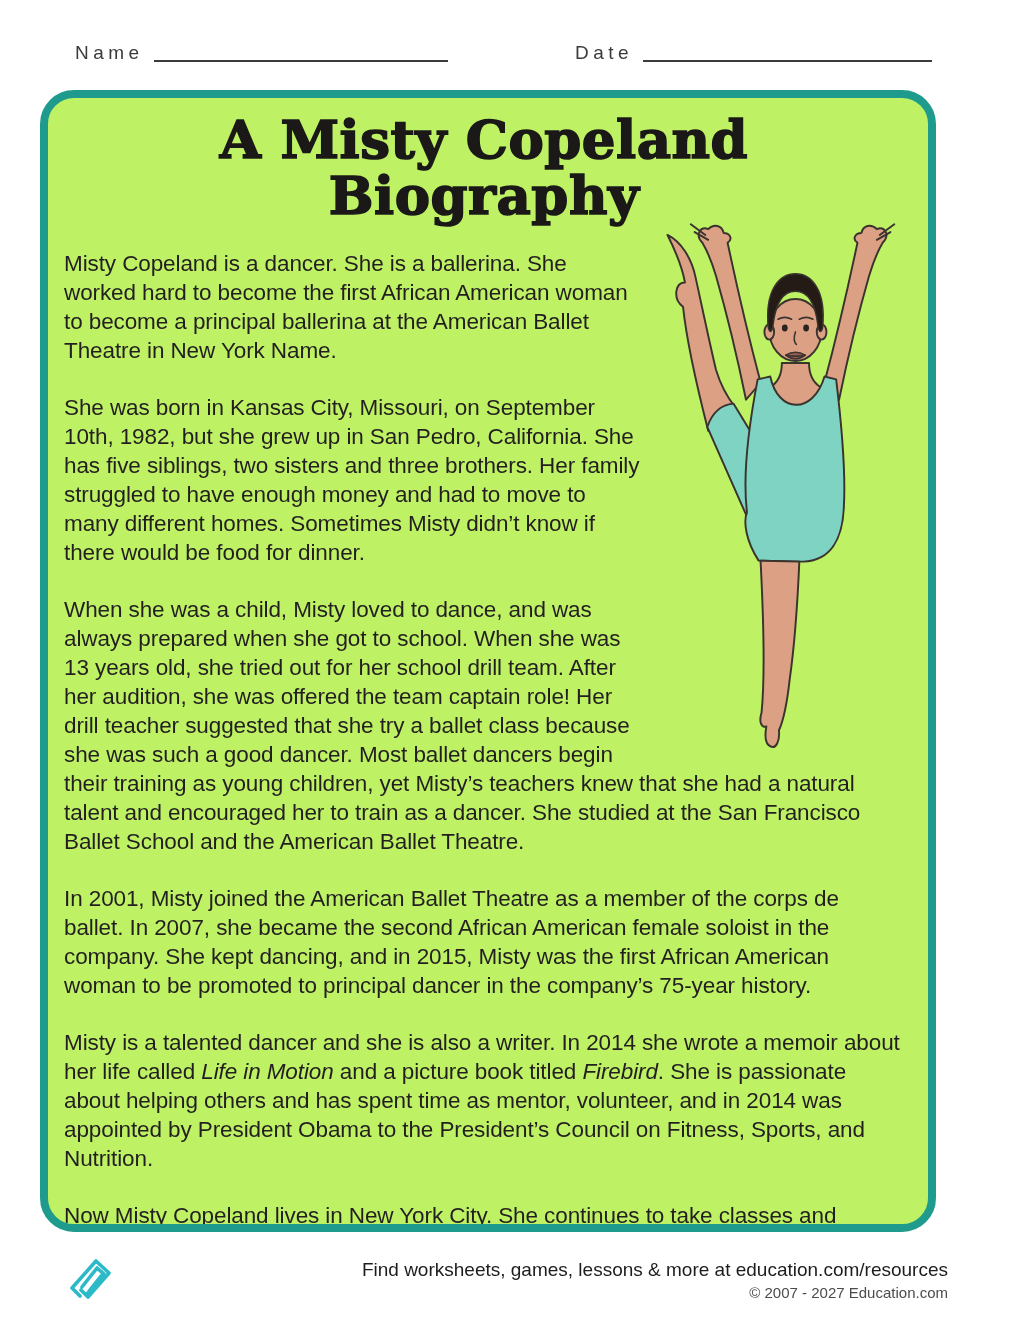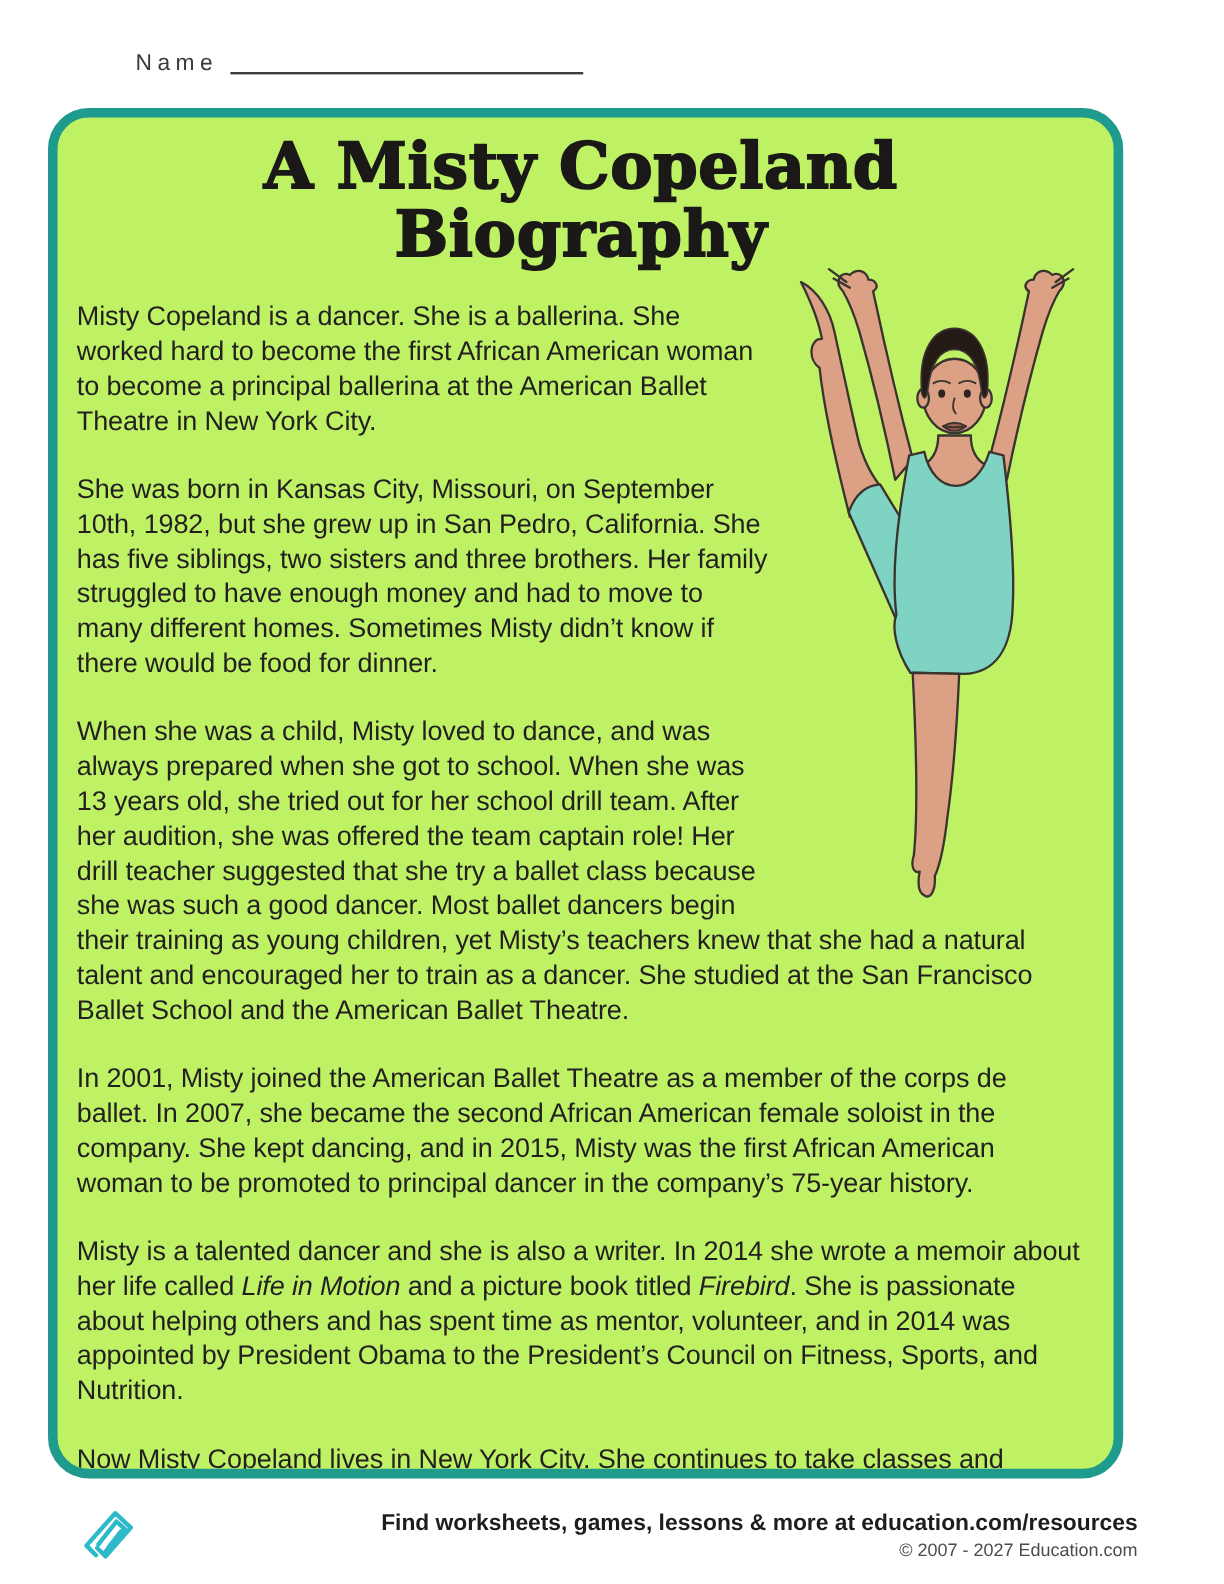--- a/index.html
+++ b/index.html
@@ -15,21 +15,21 @@
   body{
     width:1020px;height:1320px;position:relative;overflow:hidden;
     font-family:"Liberation Sans","DejaVu Sans",sans-serif;color:var(--ink);
   }
   
   .topbar{
     position:absolute;top:42px;left:75px;width:857px;
     display:flex;align-items:flex-end;
   }
   .field{display:flex;align-items:flex-end;}
-  .field-name{width:373px;margin-right:127px;margin-left:38px;}
+  .field-name{width:373px;margin-right:127px;}
   .field-date{flex:1;}
   .field-label{
     font-size:19px;letter-spacing:4.5px;color:#3b3b3b;font-weight:400;
     padding-right:10px;line-height:1;
   }
   .field-line{
     flex:1;border-bottom:2px solid #3b3b3b;height:18px;
   }
   
   .frame{
@@ -56,31 +56,35 @@
   .footer{
     position:absolute;left:68px;top:1244px;width:880px;height:72px;
     display:flex;justify-content:space-between;align-items:center;
   }
   .brand{display:flex;align-items:center;cursor:pointer;}
   .brand-icon{display:inline-flex;margin-right:8px;}
   .brand-text{
     color:var(--cyan);font-size:27px;font-weight:500;letter-spacing:-0.3px;
   }
   .foot-right{text-align:right;}
-  .tagline{font-size:19px;font-weight:700;color:#1d1d1d;margin-bottom:3px;}
+  .tagline{font-size:19px;font-weight:400;color:#1d1d1d;margin-bottom:3px;}
   .copyright{font-size:15px;color:#4c4c4c;}
 </style>
 </head>
 <body>
 
 <div class="page">
 
   <div class="topbar">
     <div class="field field-name">
       <span class="field-label">Name</span>
+      <span class="field-line"></span>
+    </div>
+    <div class="field field-date">
+      <span class="field-label">Date</span>
       <span class="field-line"></span>
     </div>
   </div>
 
   <div class="frame">
     <h1 class="title">A Misty Copeland Biography</h1>
 
     <figure class="dancer">
       <svg width="252" height="546" viewBox="0 0 260 550">
         <g stroke="var(--outline)" stroke-width="2" stroke-linejoin="round" stroke-linecap="round">
@@ -124,21 +128,21 @@
                C196,215 200,258 198,295 C197,330 184,352 156,353 L110,352
                C97,332 94,312 98,302 C93,262 100,212 109,165 Z"></path>
 
           <path fill="var(--skin)" d="M112,352 L152,353 C150,400 147,440 142,475 C139,502 136,516 131,527
                C132,538 128,546 123,544 C117,542 116,534 118,523
                C113,525 110,518 113,509 C117,470 115,410 112,352 Z"></path>
         </g>
       </svg>
     </figure>
 
-    <p class="para"><span>Misty Copeland is a dancer. She is a ballerina. She worked hard to become the first African American woman to become a principal ballerina at the American Ballet Theatre in New York City.</span></p>
+    <p class="para"><span>Misty Copeland is a dancer. She is a ballerina. She worked hard to become the first African American woman to become a principal ballerina at the American Ballet Theatre in New York Name.</span></p>
     <p class="para"><span>She was born in Kansas City, Missouri, on September 10th, 1982, but she grew up in San Pedro, California. She has five siblings, two sisters and three brothers. Her family struggled to have enough money and had to move to many different homes. Sometimes Misty didn’t know if there would be food for dinner.</span></p>
     <p class="para"><span>When she was a child, Misty loved to dance, and was always prepared when she got to school. When she was 13 years old, she tried out for her school drill team. After her audition, she was offered the team captain role! Her drill teacher suggested that she try a ballet class because she was such a good dancer. Most ballet dancers begin their training as young children, yet Misty’s teachers knew that she had a natural talent and encouraged her to train as a dancer. She studied at the San Francisco Ballet School and the American Ballet Theatre.</span></p>
     <p class="para"><span>In 2001, Misty joined the American Ballet Theatre as a member of the corps de ballet. In 2007, she became the second African American female soloist in the company. She kept dancing, and in 2015, Misty was the first African American woman to be promoted to principal dancer in the company’s 75-year history.</span></p>
     <p class="para"><span>Misty is a talented dancer and she is also a writer. In 2014 she wrote a memoir about her life called </span><em>Life in Motion</em><span> and a picture book titled </span><em>Firebird</em><span>. She is passionate about helping others and has spent time as mentor, volunteer, and in 2014 was appointed by President Obama to the President’s Council on Fitness, Sports, and Nutrition.</span></p>
     <p class="para"><span>Now Misty Copeland lives in New York City. She continues to take classes and dances with the American Ballet Theater. All of her hard work shows that anyone can be a ballerina.</span></p>
   </div>
 
   <div class="footer">
     <div class="brand">
       <span class="brand-icon">

